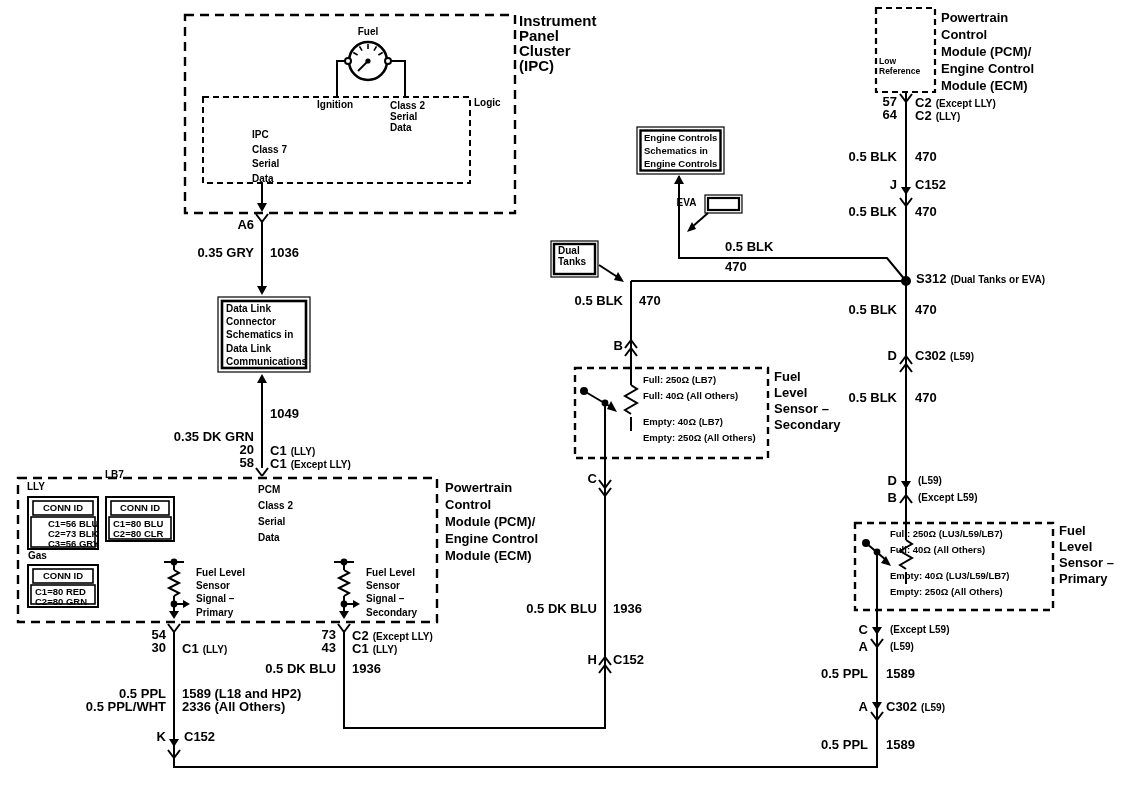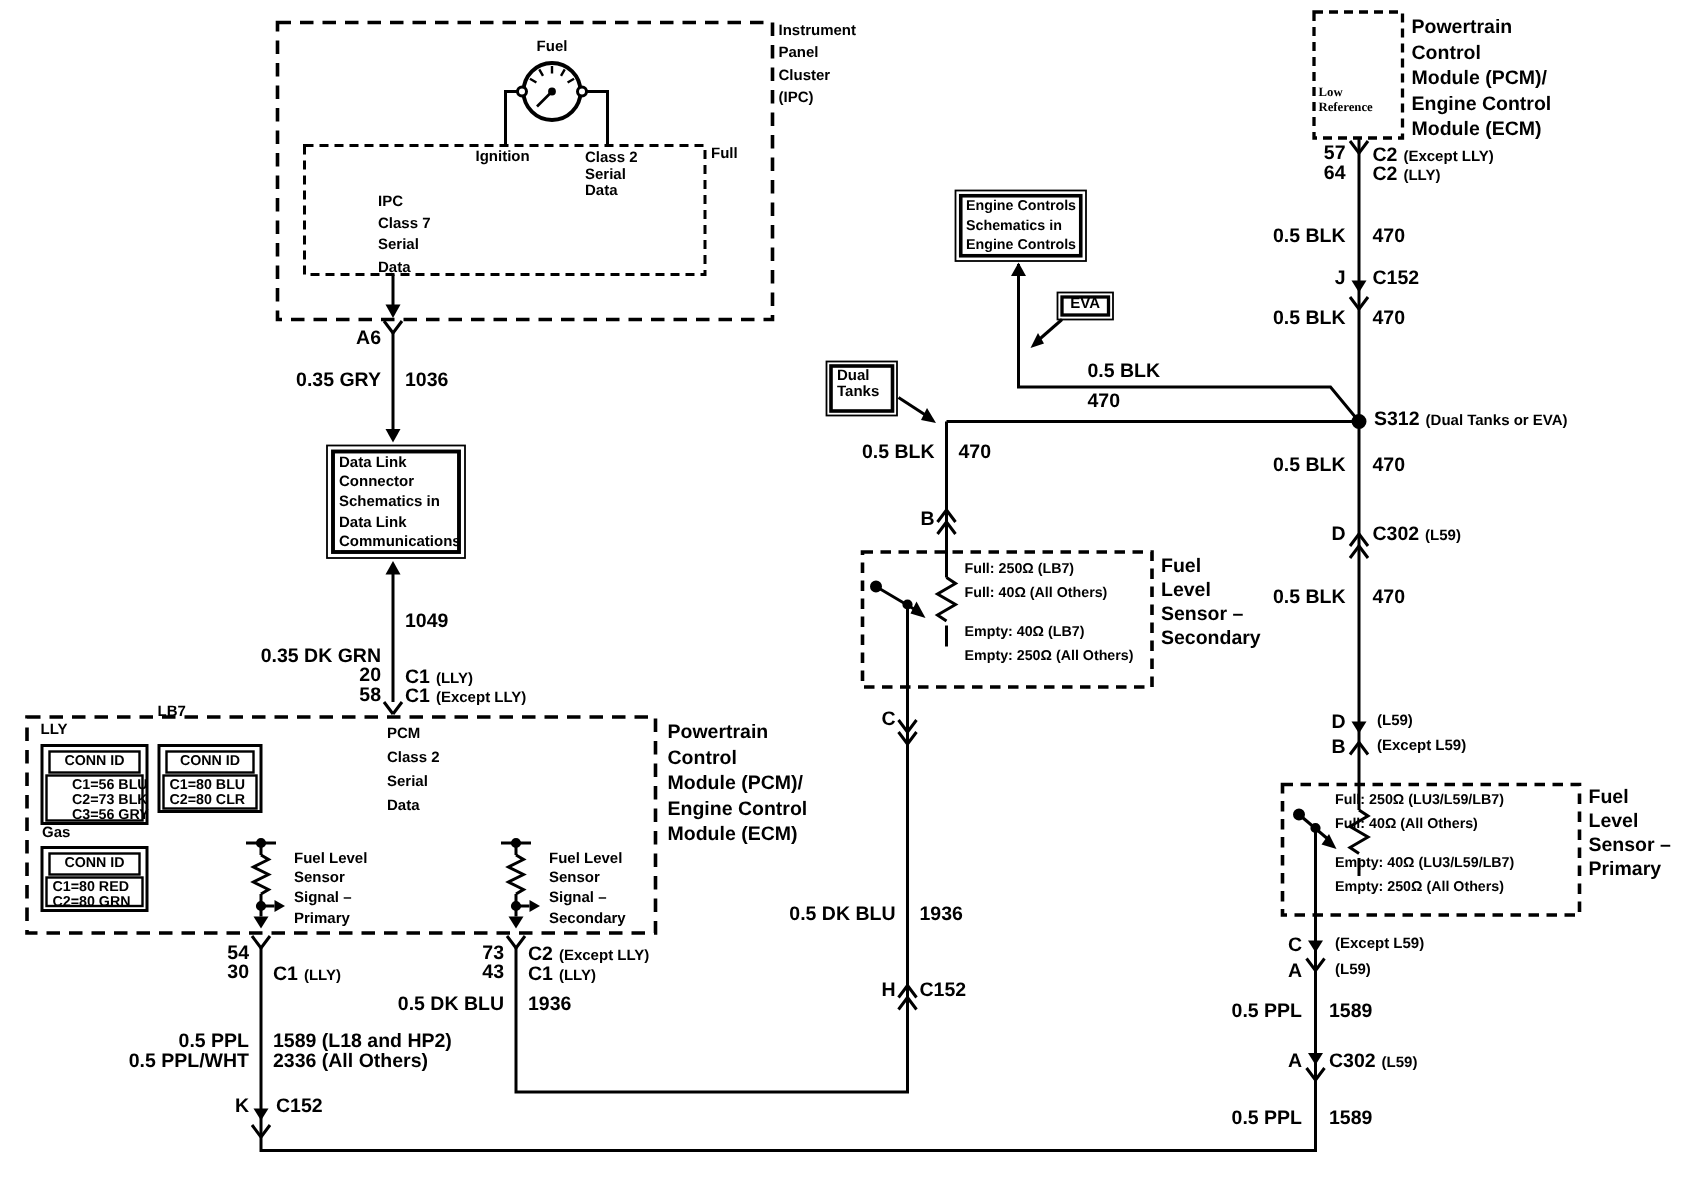--- a/index.html
+++ b/index.html
@@ -1,24 +1,24 @@
 <!DOCTYPE html>
 <html><head>
 <meta charset="utf-8">
 <style>
   html,body{margin:0;padding:0;background:#fff;}
   #canvas{position:relative;width:1135px;height:799px;background:#fff;overflow:hidden;
           font-family:"Liberation Sans",sans-serif;font-weight:bold;color:#000;}
   #wires{position:absolute;left:0;top:0;z-index:0;}
   .L{position:absolute;z-index:1;white-space:pre-line;line-height:1.05;}
   .t13{font-size:13px;}
-  .t12{font-size:10px;line-height:15px;}
+  .t12{font-size:15px;line-height:15px;}
   .t10{font-size:10px;}
   .t9{font-size:9.5px;}
-  .t8{font-size:8.5px;line-height:10px;font-family:Liberation Serif, serif;}
+  .t8{font-size:8.5px;line-height:10px;}
   .r{text-align:right;}
   .c{text-align:center;}
   .lh11{line-height:11px;} .lh13{line-height:13.2px;} .lh14{line-height:14.5px;}
   .lh16{line-height:16px;} .lh17{line-height:17px;} .lh10{line-height:10px;}
   .q{font-size:10px;margin-left:4px;font-weight:bold;}
   .pinrow{white-space:nowrap;}
 </style>
 </head>
 <body>
 
@@ -168,21 +168,21 @@
 
     <rect x="876" y="8" width="59" height="84" stroke-width="2.2" stroke-dasharray="6,4"></rect>
   </g>
 </svg>
 
 <span class="L t10 c" style="left:344px;top:27px;width:48px">Fuel</span>
 <span class="L t10" style="left:317px;top:100px">Ignition</span>
 <span class="L t10 lh11" style="left:390px;top:100px">Class 2
 Serial
 Data</span>
-<span class="L t10" style="left:474px;top:98px">Full</span>
+<span class="L t10" style="left:474px;top:98px">Logic</span>
 <span class="L t10 lh14" style="left:252px;top:128px">IPC
 Class 7
 Serial
 Data</span>
 <span class="L t12" style="left:519px;top:13px">Instrument
 Panel
 Cluster
 (IPC)</span>
 
 <span class="L t13 r" style="right:881px;top:218px">A6</span>
@@ -265,21 +265,21 @@
 Secondary</span>
 <span class="L t13 r" style="right:538px;top:472px">C</span>
 <span class="L t13 r" style="right:538px;top:602px">0.5 DK BLU</span>
 <span class="L t13" style="left:613px;top:602px">1936</span>
 <span class="L t13 r" style="right:538px;top:653px">H</span>
 <span class="L t13" style="left:613px;top:653px">C152</span>
 
 <span class="L t9 lh13" style="left:644px;top:131px">Engine Controls
 Schematics in
 Engine Controls</span>
-<span class="L t10 c" style="left:705px;top:198px;width:37px">EVA</span>
+<span class="L t10 c" style="left:668px;top:198px;width:37px">EVA</span>
 <span class="L t13" style="left:725px;top:240px">0.5 BLK</span>
 <span class="L t13" style="left:725px;top:260px">470</span>
 
 <span class="L t13 lh17" style="left:941px;top:9px">Powertrain
 Control
 Module (PCM)/
 Engine Control
 Module (ECM)</span>
 <span class="L t8" style="left:879px;top:56px">Low
 Reference</span>

